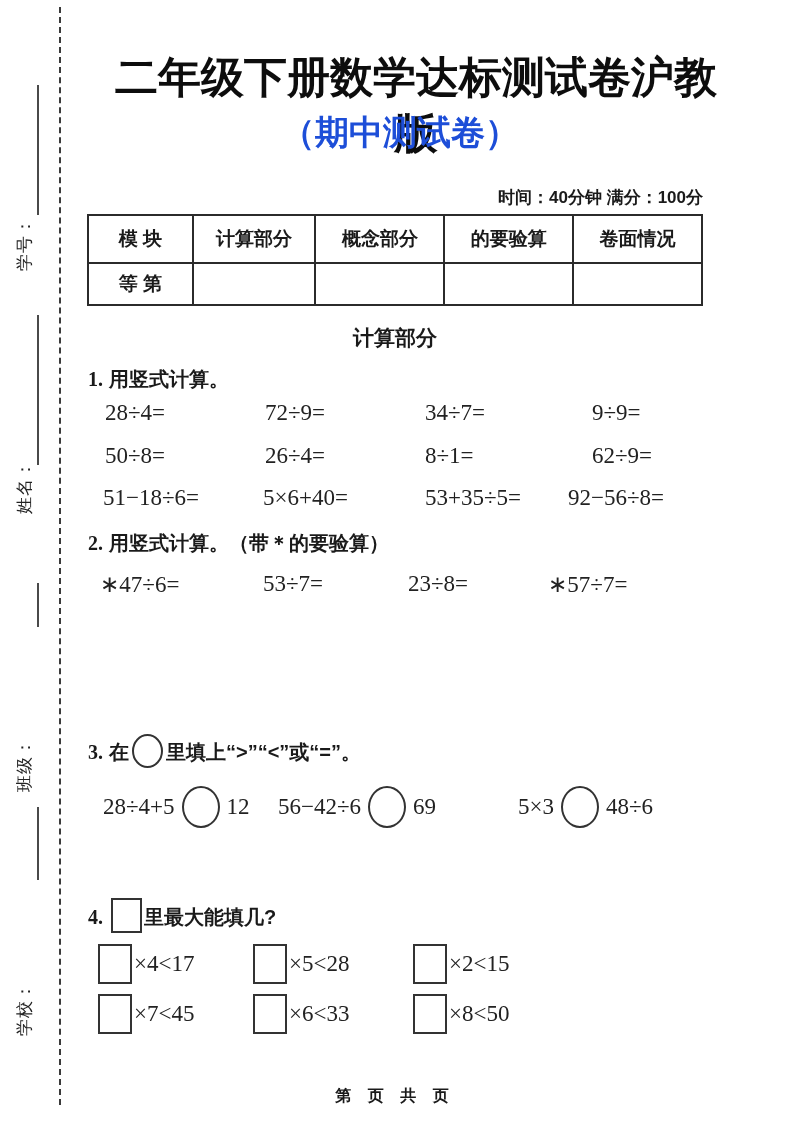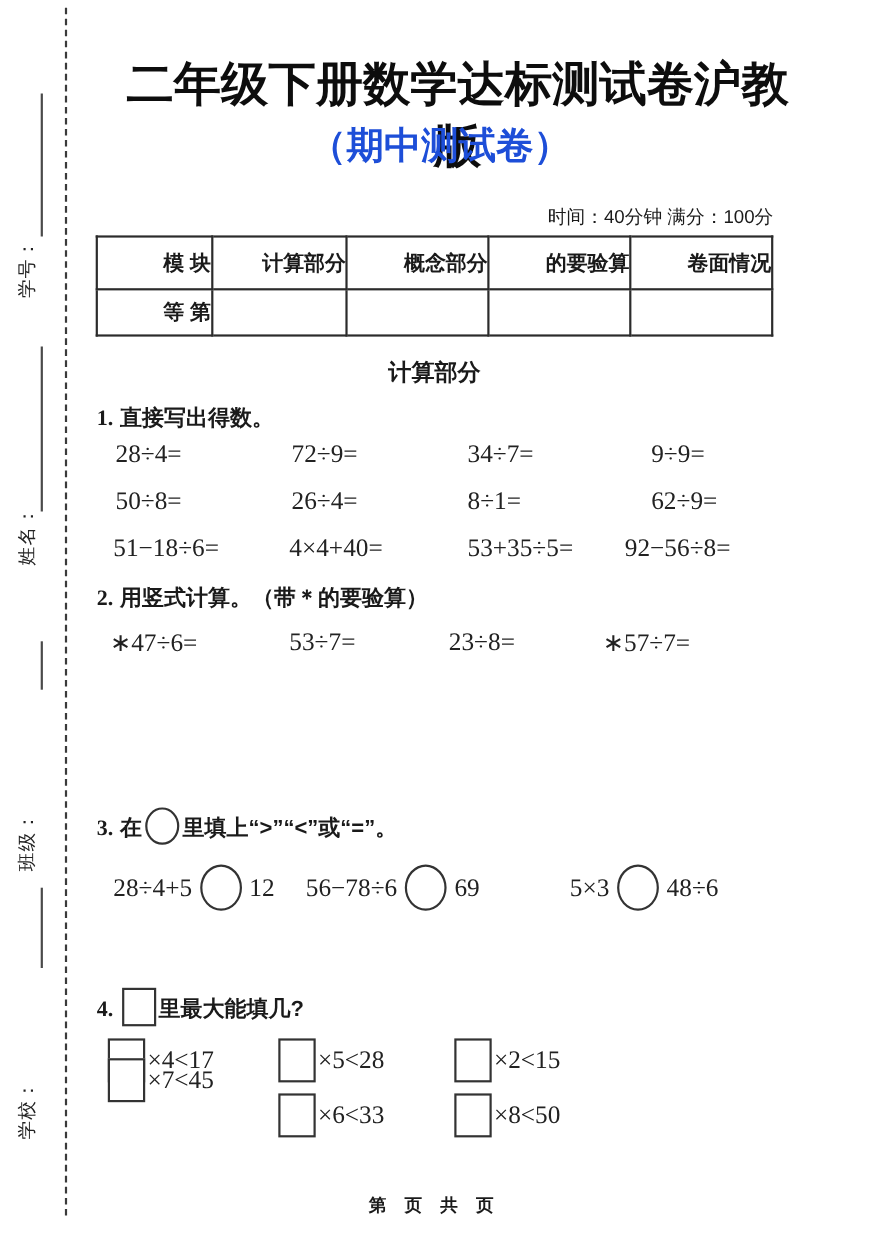--- a/index.html
+++ b/index.html
@@ -31,29 +31,29 @@
     position:absolute; left:78px; top:34px; width:644px; margin:16px;
     text-align:center; font-size:43px; line-height:1.3;
     font-weight:900; letter-spacing:0px; color:#0d0d0d;
   }
   .subtitle {
     position:absolute; left:80px; top:110px; width:640px; margin:0;
     text-align:center; font-size:34px; font-weight:900; color:#1d4ed8;
   }
   .meta {
     position:absolute; left:87px; top:186px; width:616px;
-    text-align:right; font-size:17px; font-weight:400;
+    text-align:right; font-size:17px; font-weight:700;
   }
   
   .score-table {
     position:absolute; left:87px; top:214px; width:616px;
     border-collapse:collapse; table-layout:fixed;
   }
   .score-table td {
-    border:2px solid #2b2b2b; text-align:right;
+    border:2px solid #2b2b2b; text-align:center;
     font-size:19px; font-weight:700; padding:0;
   }
   .score-table tr.hdr td { height:46px; }
   .score-table tr.grade td { height:40px; }
   
   .section-title {
     position:absolute; left:87px; top:324px; width:616px; margin:0;
     text-align:center; font-size:21px; font-weight:800;
   }
   .q-header {
@@ -122,75 +122,75 @@
       <td></td>
       <td></td>
       <td></td>
     </tr>
   </tbody>
     </table>
 
   <h3 class="section-title">计算部分</h3>
 
   <div class="q-header" style="left:88px;top:366px">
-    <span class="q-num">1.</span><span>直接写出得数。</span>
+    <span class="q-num">1.</span><span>用竖式计算。</span>
   </div>
   <div class="expr" style="left:105px;top:400px">28÷4=</div>
   <div class="expr" style="left:265px;top:400px">72÷9=</div>
   <div class="expr" style="left:425px;top:400px">34÷7=</div>
   <div class="expr" style="left:592px;top:400px">9÷9=</div>
 
   <div class="expr" style="left:105px;top:443px">50÷8=</div>
   <div class="expr" style="left:265px;top:443px">26÷4=</div>
   <div class="expr" style="left:425px;top:443px">8÷1=</div>
   <div class="expr" style="left:592px;top:443px">62÷9=</div>
 
   <div class="expr" style="left:103px;top:485px">51−18÷6=</div>
-  <div class="expr" style="left:263px;top:485px">4×4+40=</div>
+  <div class="expr" style="left:263px;top:485px">5×6+40=</div>
   <div class="expr" style="left:425px;top:485px">53+35÷5=</div>
   <div class="expr" style="left:568px;top:485px">92−56÷8=</div>
 
   <div class="q-header" style="left:88px;top:530px">
     <span class="q-num">2.</span><span>用竖式计算。（带＊的要验算）</span>
   </div>
   <div class="expr" style="left:100px;top:571px">∗47÷6=</div>
   <div class="expr" style="left:263px;top:571px">53÷7=</div>
   <div class="expr" style="left:408px;top:571px">23÷8=</div>
   <div class="expr" style="left:548px;top:571px">∗57÷7=</div>
 
   <div class="q-header" style="left:88px;top:734px">
     <span class="q-num">3.</span><span>在</span><span class="circle-blank small"></span><span>里填上“&gt;”“&lt;”或“=”。</span>
   </div>
 
   <div class="expr" style="left:103px;top:786px">
     <span>28÷4+5</span><span class="circle-blank"></span><span>12</span>
   </div>
   <div class="expr" style="left:278px;top:786px">
-    <span>56−78÷6</span><span class="circle-blank"></span><span>69</span>
+    <span>56−42÷6</span><span class="circle-blank"></span><span>69</span>
   </div>
   <div class="expr" style="left:518px;top:786px">
     <span>5×3</span><span class="circle-blank"></span><span>48÷6</span>
   </div>
 
 
   <div class="q-header" style="left:88px;top:898px">
     <span class="q-num">4.</span><span class="square-blank small"></span><span>里最大能填几?</span>
   </div>
 
   <div class="expr" style="left:98px;top:944px">
     <span class="square-blank"></span><span>×4&lt;17</span>
   </div>
   <div class="expr" style="left:253px;top:944px">
     <span class="square-blank"></span><span>×5&lt;28</span>
   </div>
   <div class="expr" style="left:413px;top:944px">
     <span class="square-blank"></span><span>×2&lt;15</span>
   </div>
 
-  <div class="expr" style="left:98px;top:962px">
+  <div class="expr" style="left:98px;top:994px">
     <span class="square-blank"></span><span>×7&lt;45</span>
   </div>
   <div class="expr" style="left:253px;top:994px">
     <span class="square-blank"></span><span>×6&lt;33</span>
   </div>
   <div class="expr" style="left:413px;top:994px">
     <span class="square-blank"></span><span>×8&lt;50</span>
   </div>
 
   <div class="footer">第 页 共 页</div>

